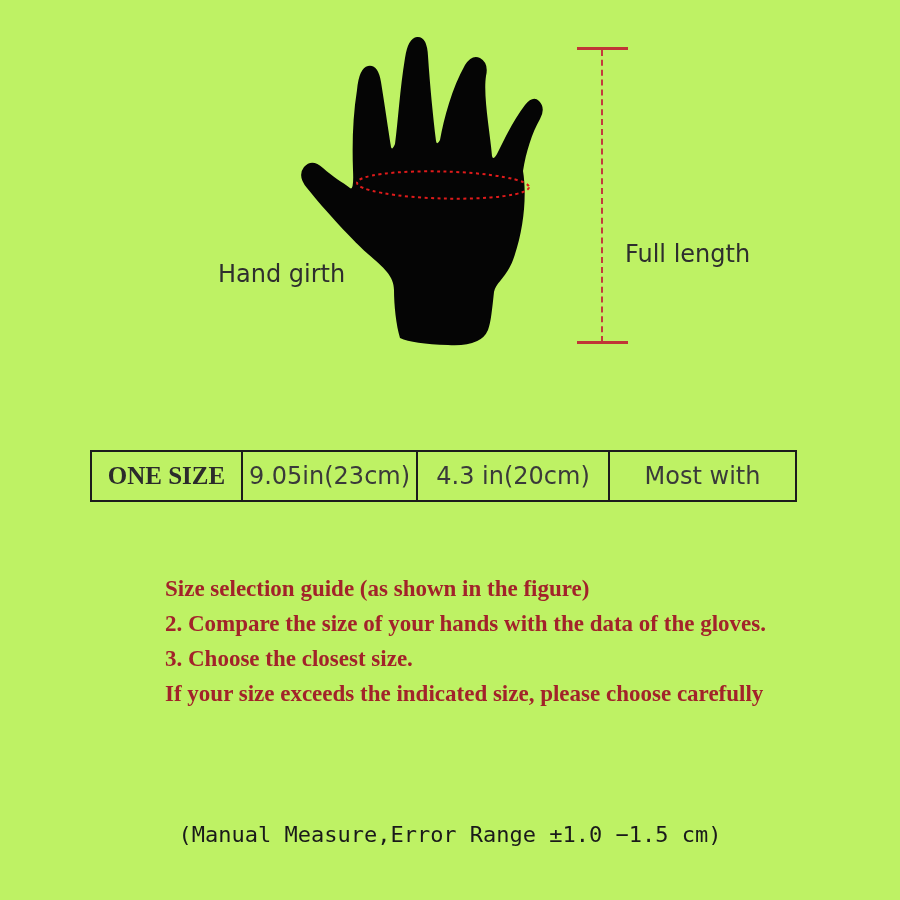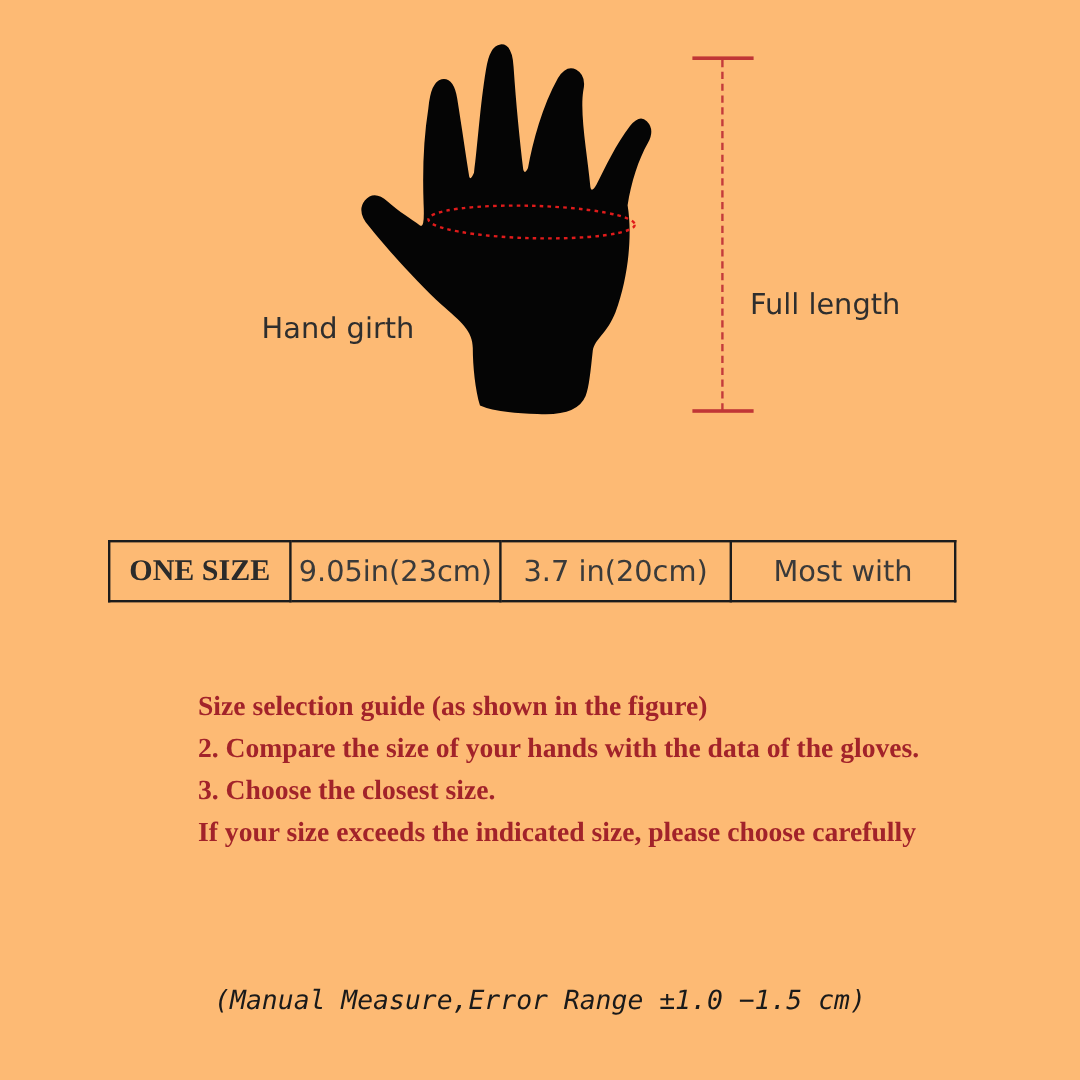--- a/index.html
+++ b/index.html
@@ -1,17 +1,17 @@
 <!DOCTYPE html>
 <html><head>
 <meta charset="utf-8">
 <style>
   html,body{margin:0;padding:0;background:#ffffff;}
   .canvas{
-    position:relative;width:900px;height:900px;background:#fdba74;overflow:hidden;
+    position:relative;width:900px;height:900px;background:#bef264;overflow:hidden;
     font-family:"DejaVu Sans",sans-serif;
   }
   
   .hand-figure{position:absolute;left:280px;top:30px;width:280px;height:330px;}
   
   .measure-dash{
     position:absolute;left:601px;top:50px;width:0;height:292px;
     border-left:2px dashed #c43b3b;
   }
   .measure-cap{position:absolute;left:577px;width:51px;height:3px;background:#c03636;}
@@ -52,21 +52,20 @@
     position:absolute;left:165px;top:571px;
     font-family:"Liberation Serif","DejaVu Serif",serif;font-weight:bold;
     font-size:23px;color:#a2232a;
   }
   .guide-line{line-height:35px;white-space:nowrap;}
   
   .footnote{
     position:absolute;left:0;top:822px;width:900px;text-align:center;
     font-family:"DejaVu Sans Mono",monospace;font-size:22px;color:#1a1a1a;
     white-space:nowrap;
-    font-style:italic;
   }
 </style>
 </head>
 <body>
 
 <div class="canvas">
 
   <div class="hand-figure">
     <svg width="280" height="330" viewBox="0 0 280 330">
       <path fill="#050505" d="
@@ -118,21 +117,21 @@
     <colgroup>
       <col class="col-size">
         <col class="col-full">
         <col class="col-girth">
         <col class="col-suit">
     </colgroup>
     <tbody>
       <tr>
         <td class="size-col">ONE SIZE</td>
         <td>9.05in(23cm)</td>
-        <td>3.7 in(20cm)</td>
+        <td>4.3 in(20cm)</td>
         <td>Most with</td>
       </tr>
     </tbody>
   </table>
 
   <div class="guide">
     <div class="guide-line">Size selection guide (as shown in the figure)</div>
     <div class="guide-line">2. Compare the size of your hands with the data of the gloves.</div>
     <div class="guide-line">3. Choose the closest size.</div>
     <div class="guide-line">If your size exceeds the indicated size, please choose carefully</div>

